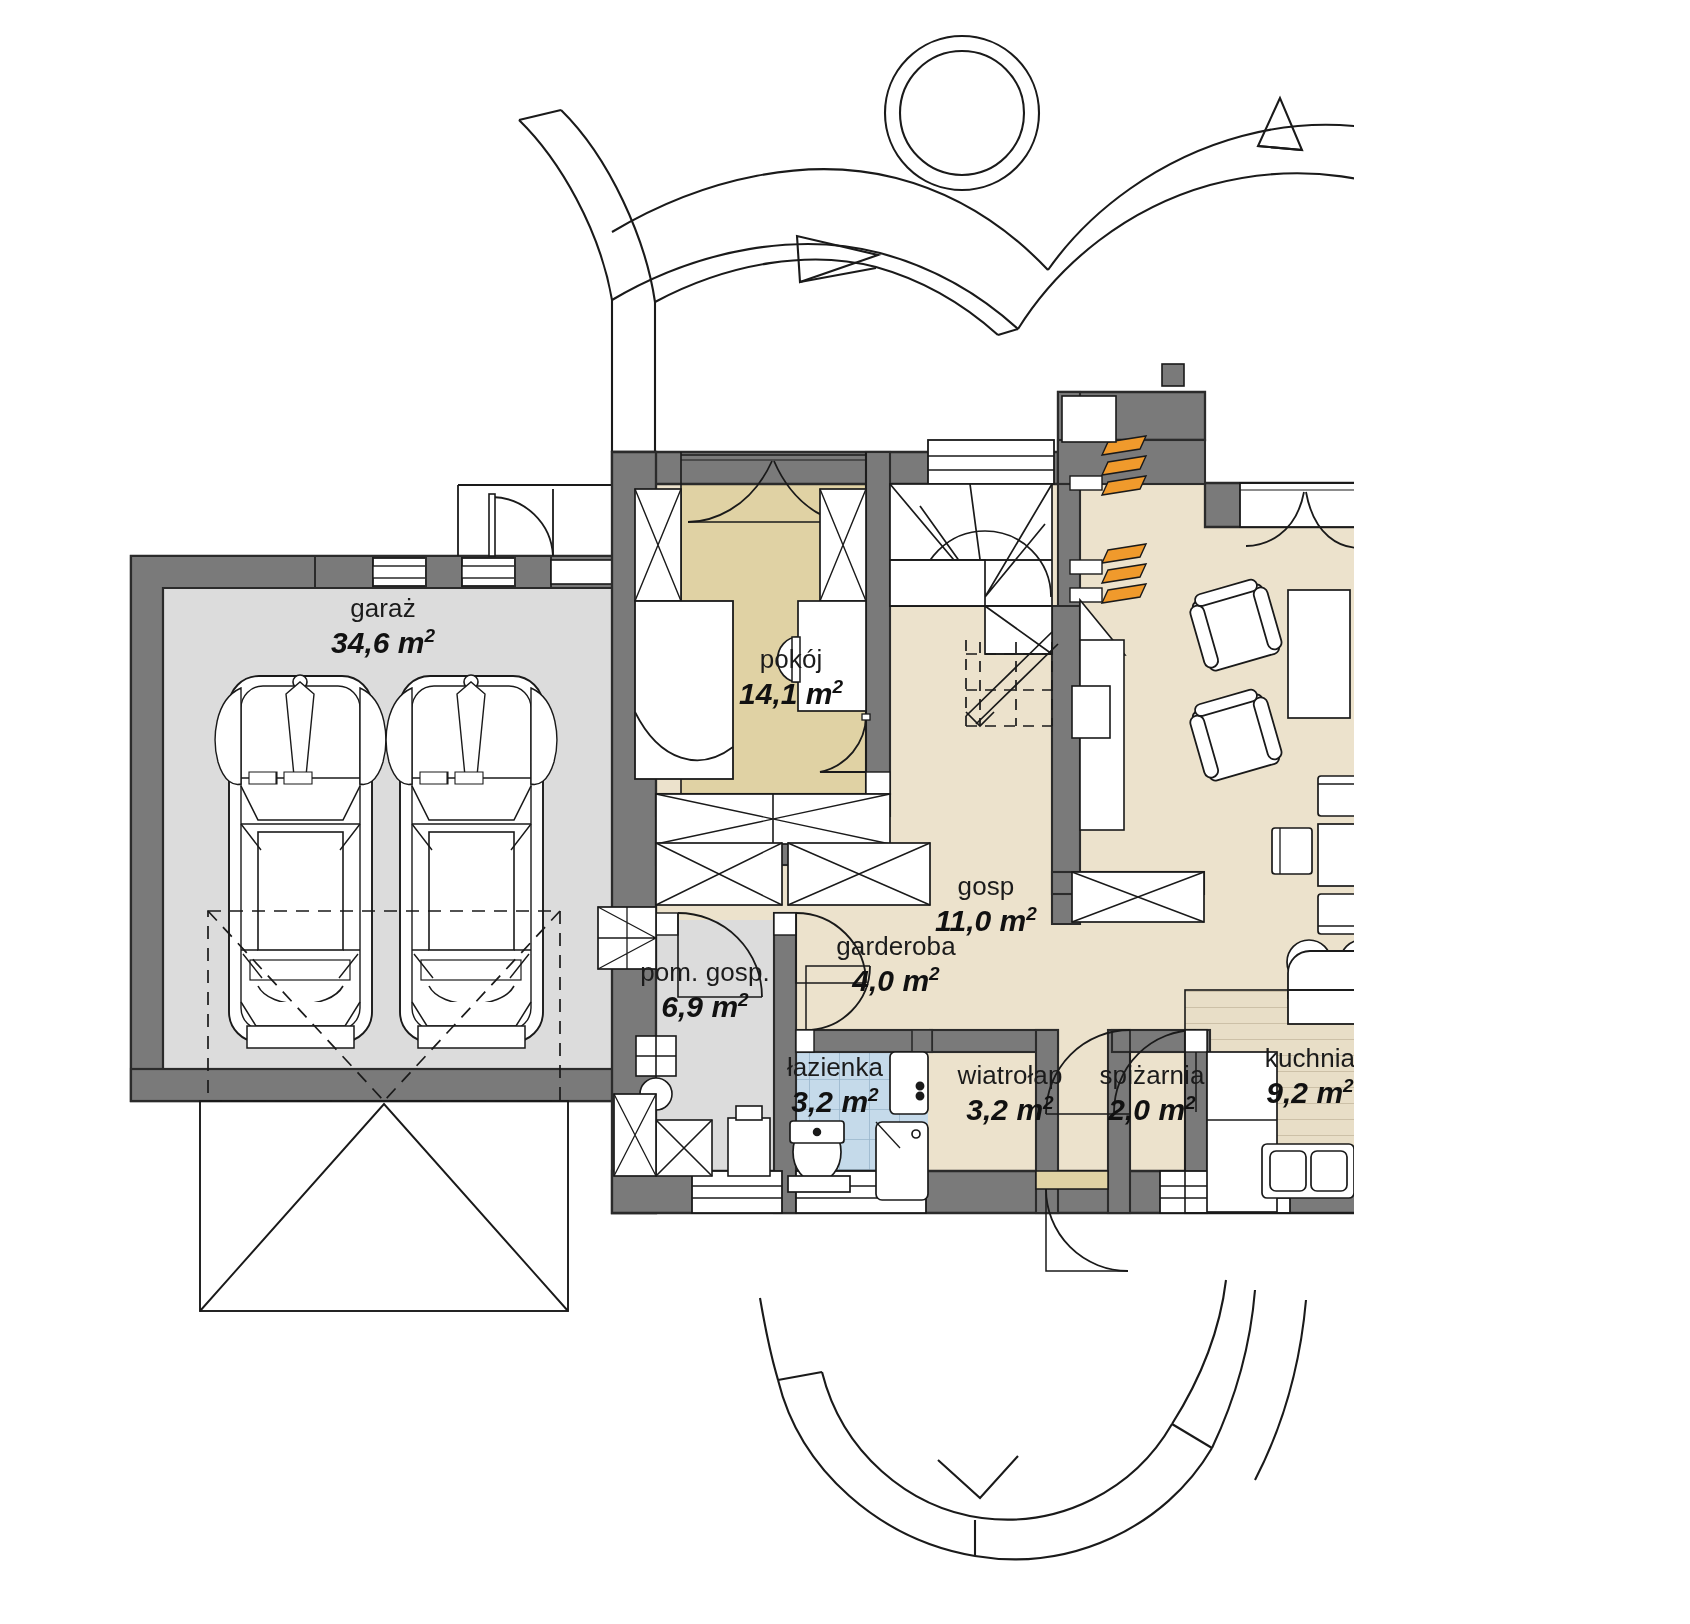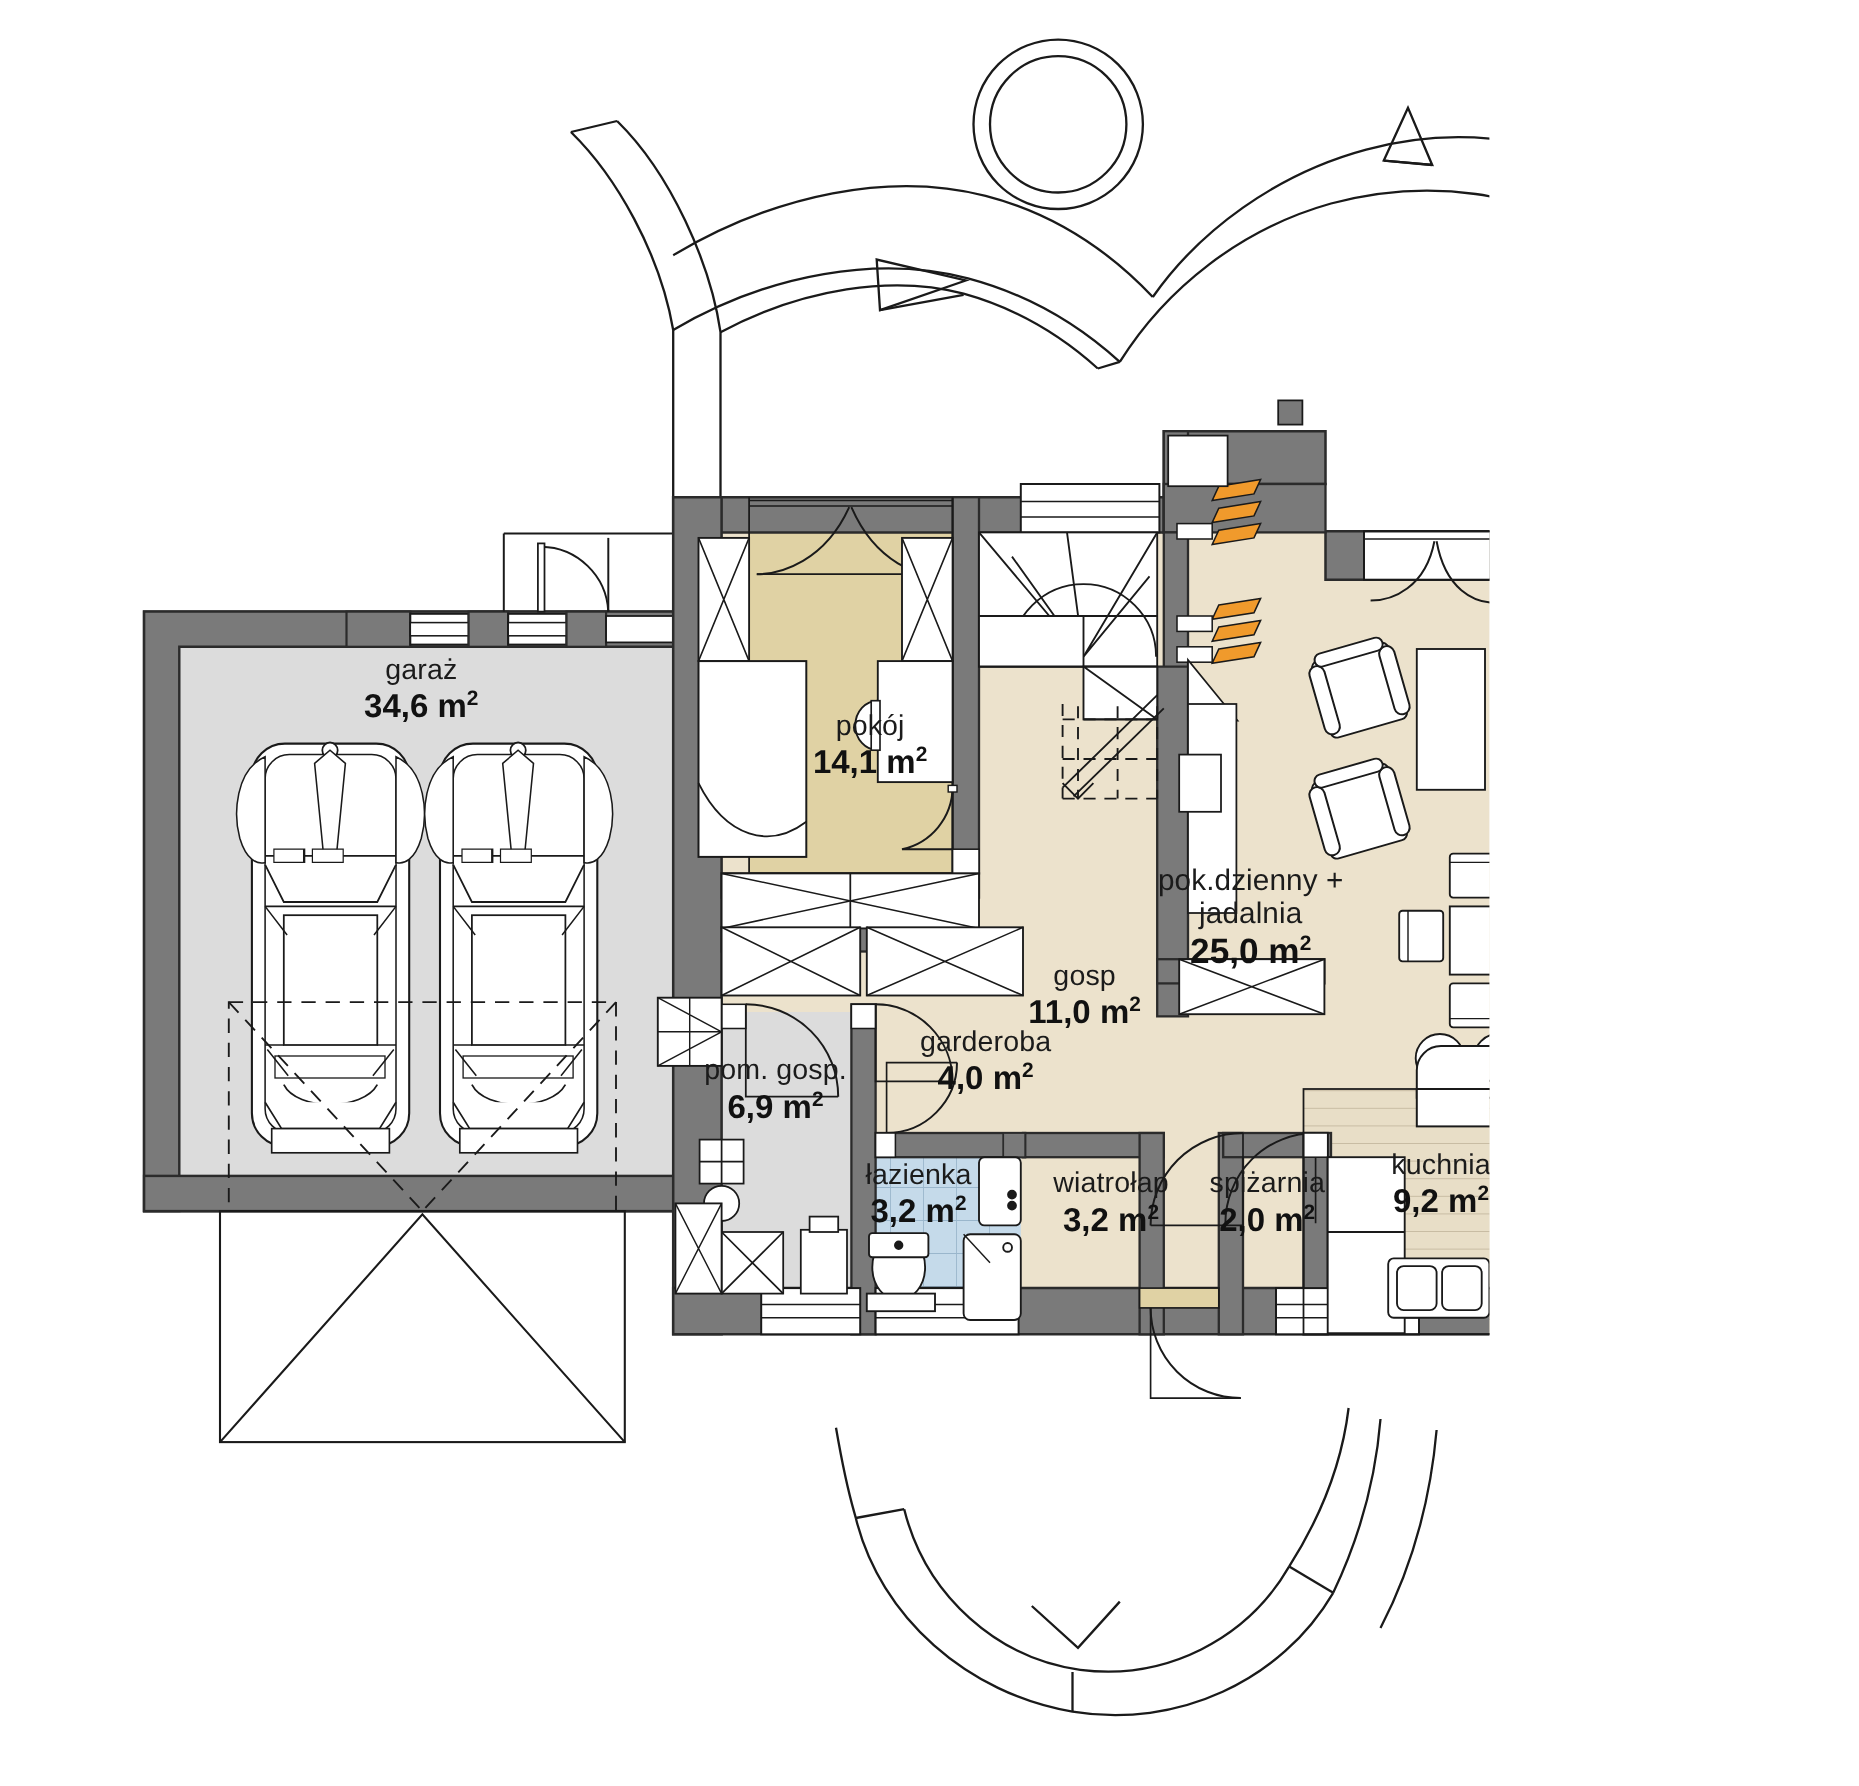--- a/index.html
+++ b/index.html
@@ -1,21 +1,21 @@
 <!DOCTYPE html>
 <html><head>
 <meta charset="utf-8">
 <style>
   html,body{margin:0;padding:0;background:#ffffff;}
   body{font-family:"Liberation Sans",sans-serif;}
   #stage{position:relative;width:1354px;height:1624px;background:#fff;overflow:hidden;}
   #plan{position:absolute;inset:0;}
   .roomlabel{position:absolute;text-align:center;line-height:1.12;pointer-events:none;}
   .roomlabel .nm{font-size:26px;color:#1b1b1b;font-weight:400;letter-spacing:.1px;display:block;}
-  .roomlabel .ar{font-size:30px;color:#111;font-weight:bold;display:block;margin-top:2px;}
+  .roomlabel .ar{font-size:30px;color:#111;font-weight:bold;display:block;margin-top:2px;font-style:italic;}
   .roomlabel .ar sup{font-size:19px;vertical-align:super;}
   .roomlabel.big .nm{font-size:27px;}
   .roomlabel.big .ar{font-size:32px;}
 </style>
 </head>
 <body>
 
 <div id="stage">
 
 <svg id="plan" viewBox="0 0 1690 1624" width="1690" height="1624" xmlns="http://www.w3.org/2000/svg">
@@ -434,24 +434,20 @@
 <div class="roomlabel" style="left:383px;top:594px;transform:translateX(-50%);">
   <span class="nm">garaż</span>
   <span class="ar"><span>34,6</span> m<sup>2</sup></span>
 </div>
 
 <div class="roomlabel" style="left:791px;top:645px;transform:translateX(-50%);">
   <span class="nm">pokój</span>
   <span class="ar"><span>14,1</span> m<sup>2</sup></span>
 </div>
 
-<div class="roomlabel big" style="left:1137px;top:785px;transform:translateX(-50%);">
-  <span class="nm">pok.dzienny  + jadalnia</span>
-  <span class="ar"><span>25,0</span> m<sup>2</sup></span>
-</div>
 
 <div class="roomlabel" style="left:986px;top:872px;transform:translateX(-50%);">
   <span class="nm">gosp</span>
   <span class="ar"><span>11,0</span> m<sup>2</sup></span>
 </div>
 
 <div class="roomlabel" style="left:896px;top:932px;transform:translateX(-50%);">
   <span class="nm">garderoba</span>
   <span class="ar"><span>4,0</span> m<sup>2</sup></span>
 </div>

